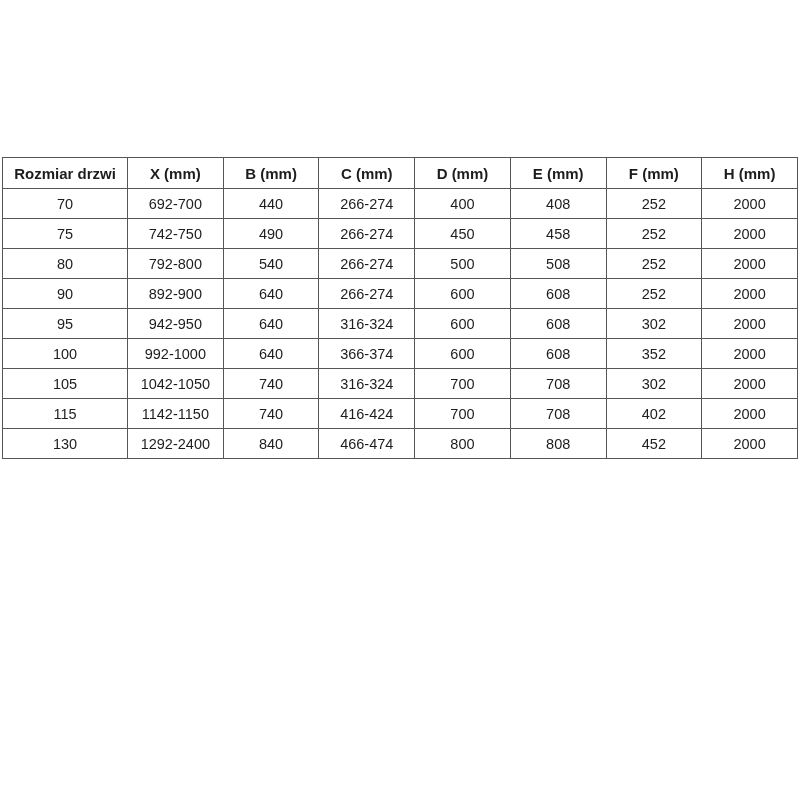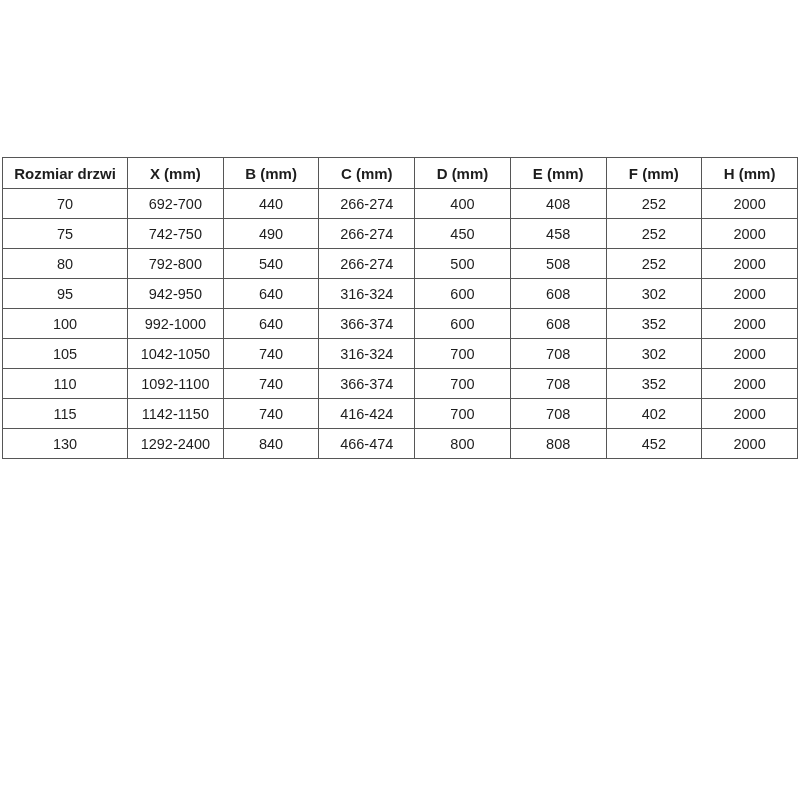--- a/index.html
+++ b/index.html
@@ -102,20 +102,30 @@
             <td>80</td>
             <td>792-800</td>
             <td>540</td>
             <td>266-274</td>
             <td>500</td>
             <td>508</td>
             <td>252</td>
             <td>2000</td>
           </tr>
           <tr>
+            <td>90</td>
+            <td>892-900</td>
+            <td>640</td>
+            <td>266-274</td>
+            <td>600</td>
+            <td>608</td>
+            <td>252</td>
+            <td>2000</td>
+          </tr>
+          <tr>
             <td>95</td>
             <td>942-950</td>
             <td>640</td>
             <td>316-324</td>
             <td>600</td>
             <td>608</td>
             <td>302</td>
             <td>2000</td>
           </tr>
           <tr>
@@ -132,30 +142,20 @@
             <td>105</td>
             <td>1042-1050</td>
             <td>740</td>
             <td>316-324</td>
             <td>700</td>
             <td>708</td>
             <td>302</td>
             <td>2000</td>
           </tr>
           <tr>
-            <td>110</td>
-            <td>1092-1100</td>
-            <td>740</td>
-            <td>366-374</td>
-            <td>700</td>
-            <td>708</td>
-            <td>352</td>
-            <td>2000</td>
-          </tr>
-          <tr>
             <td>115</td>
             <td>1142-1150</td>
             <td>740</td>
             <td>416-424</td>
             <td>700</td>
             <td>708</td>
             <td>402</td>
             <td>2000</td>
           </tr>
           <tr>

